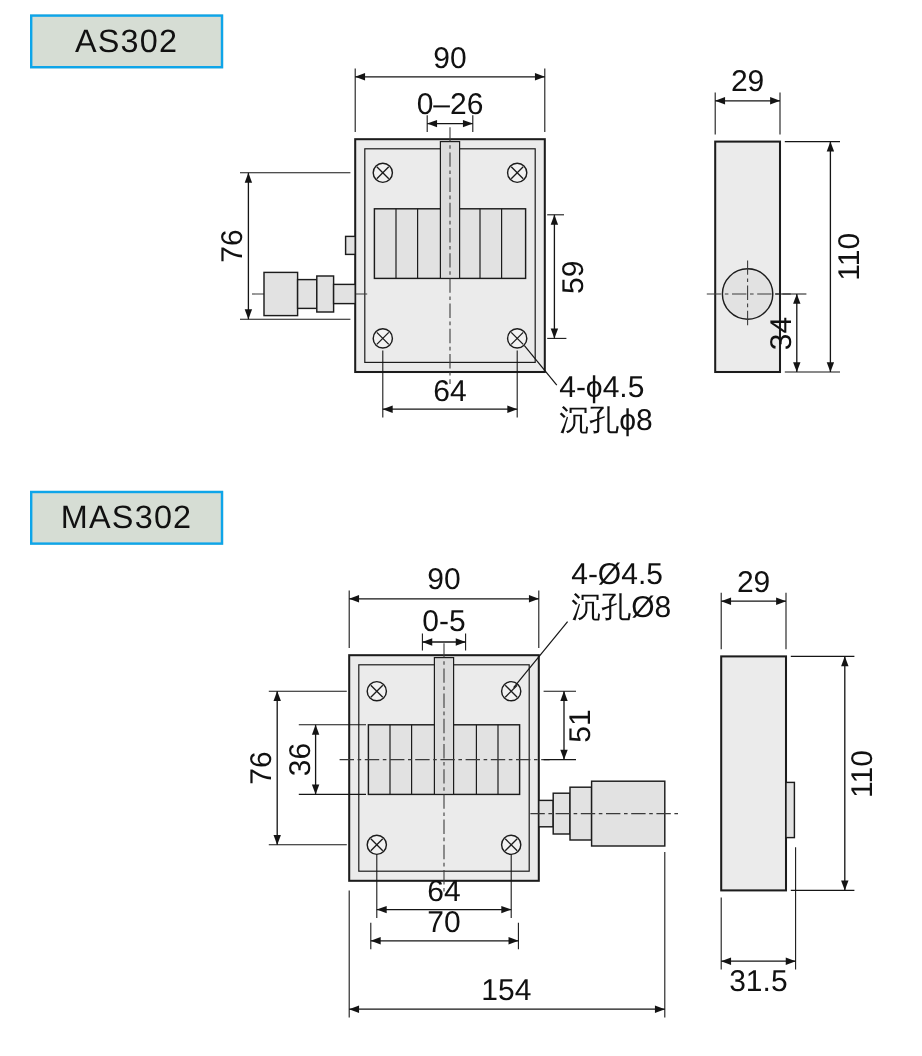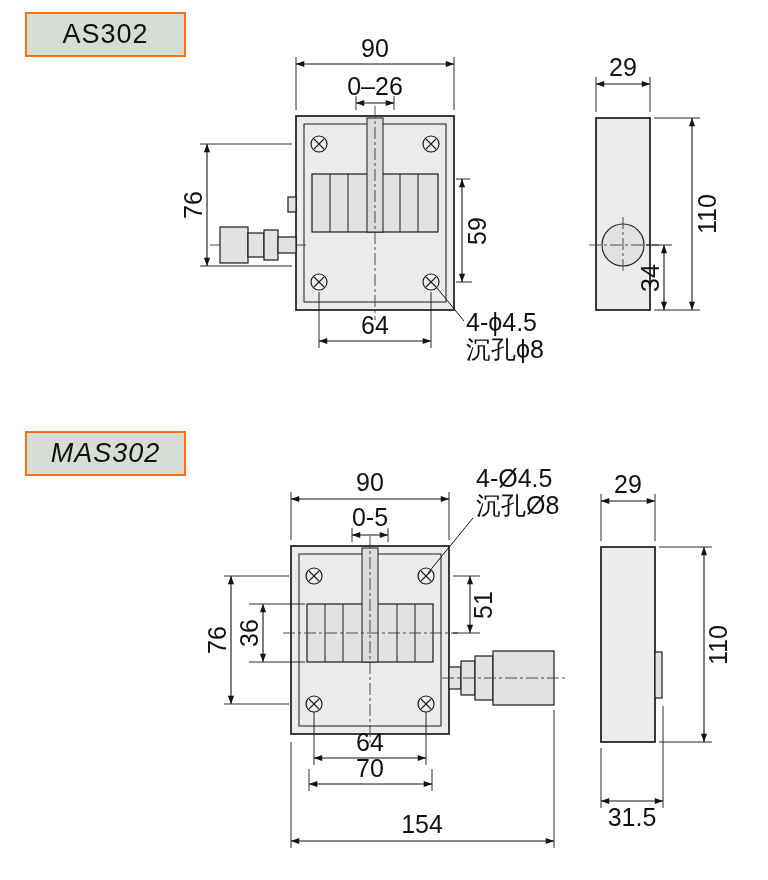--- a/index.html
+++ b/index.html
@@ -1,26 +1,26 @@
 <!DOCTYPE html>
 <html><head>
 <meta charset="utf-8">
 <style>
   * { margin:0; padding:0; box-sizing:border-box; }
   html,body { background:#ffffff; font-family:"Liberation Sans", sans-serif; }
   #canvas { position:relative; width:768px; height:880px; background:#ffffff; overflow:hidden; }
 
   .model-label {
     position:absolute; left:25px; width:161px; height:45px;
-    background:#d6ddd4; border:2px solid #f97316;
+    background:#d6ddd4; border:2px solid #0ea5e9;
     display:flex; align-items:center; justify-content:center;
     font-size:27px; color:#111; letter-spacing:1px;
   }
   #label-as302 { top:12px; }
-  #label-mas302 { top:431px;font-style:italic; }
+  #label-mas302 { top:409px; }
 
   svg { position:absolute; left:0; top:0; }
   svg text { font-family:"Liberation Sans", sans-serif; font-size:25px; fill:#111; }
 
   .body   { fill:#ebebeb; stroke:#1c1c1c; stroke-width:1.7; }
   .part   { fill:#e2e2e2; stroke:#1c1c1c; stroke-width:1.2; }
   .inner  { fill:none;    stroke:#1c1c1c; stroke-width:1; }
   .slot   { fill:#dcdcdc; stroke:#1c1c1c; stroke-width:1; }
   .dim    { stroke:#151515; stroke-width:1.1; fill:none; }
   .ext    { stroke:#151515; stroke-width:0.9; }

